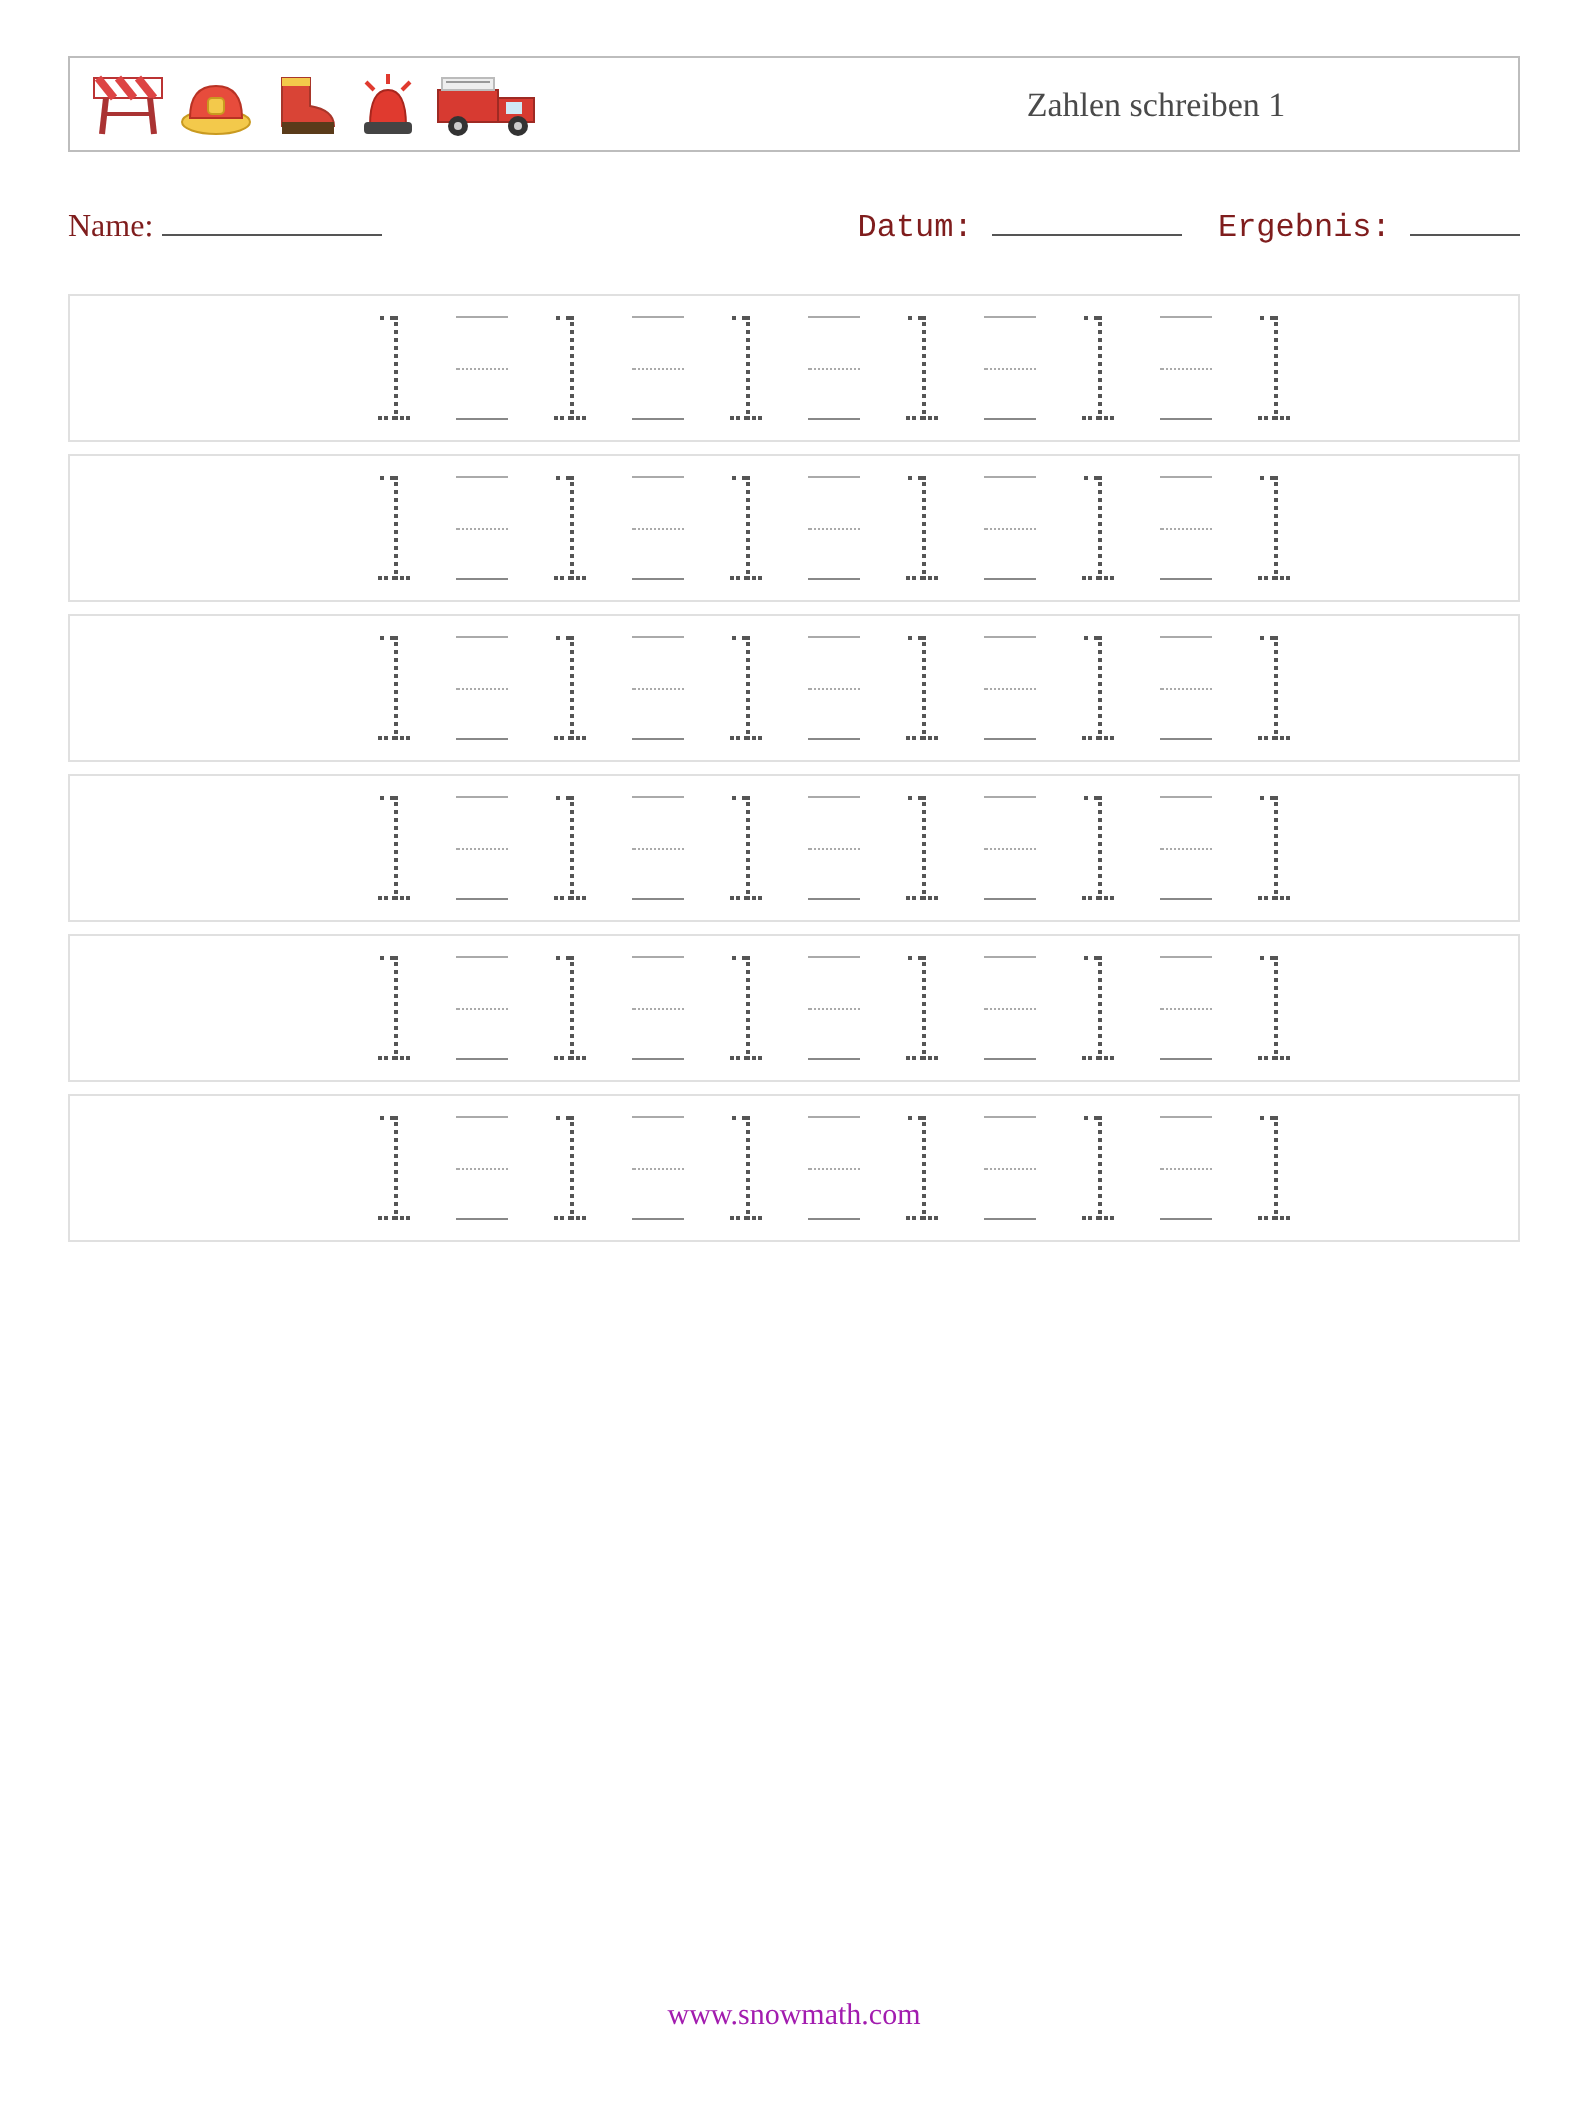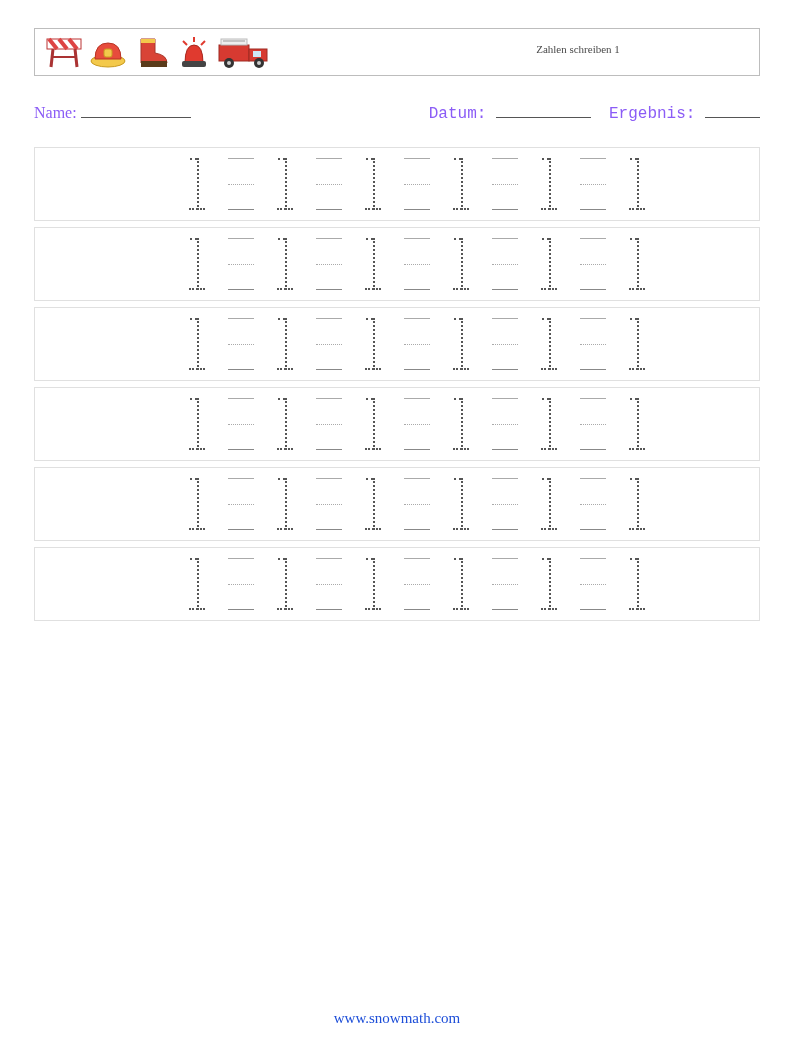--- a/index.html
+++ b/index.html
@@ -28,29 +28,29 @@
     gap: 6px;
     align-items: flex-end;
   }
   .icon-row svg { display: block; }
   .title {
     position: absolute;
     left: 50%;
     transform: translateX(0);
     width: 50%;
     text-align: center;
-    font-size: 11px;
+    font-size: 17px;
     top: 14px;
     font-family: Georgia, serif;
   }
   .meta-row {
     margin-top: 28px;
     display: flex;
     font-size: 16px;
-    color: #8b5cf6;
+    color: #7f1d1d;
   }
   .meta-left { flex: 1; }
   .meta-right { display: flex; gap: 18px; font-family: Liberation Mono, monospace; }
   .blank {
     display: inline-block;
     border-bottom: 1px solid #555;
     height: 14px;
     vertical-align: baseline;
   }
   .blank.w1 { width: 110px; }
@@ -104,26 +104,26 @@
     left: calc(50% - 8px);
     width: 16px;
     border-top: 2px dotted #555;
   }
   .cell.blankcell .top-line { border-top-style: solid; border-color:#aaa;}
   .cell.blankcell .mid-line { border-top-style: dotted; border-color:#aaa;}
   .cell.blankcell .bot-line { border-top-style: solid; border-color:#888;}
 
   .footer {
     position: absolute;
-    bottom: 26px;
+    bottom: 36px;
     left: 0;
     right: 0;
     text-align: center;
     font-size: 15px;
-    color: #1d4ed8;
+    color: #a21caf;
     font-family: Georgia, serif;
   }
 </style>
 </head>
 <body>
 
 <div class="page">
   <div class="header-bar">
     <div class="icon-row">
 

